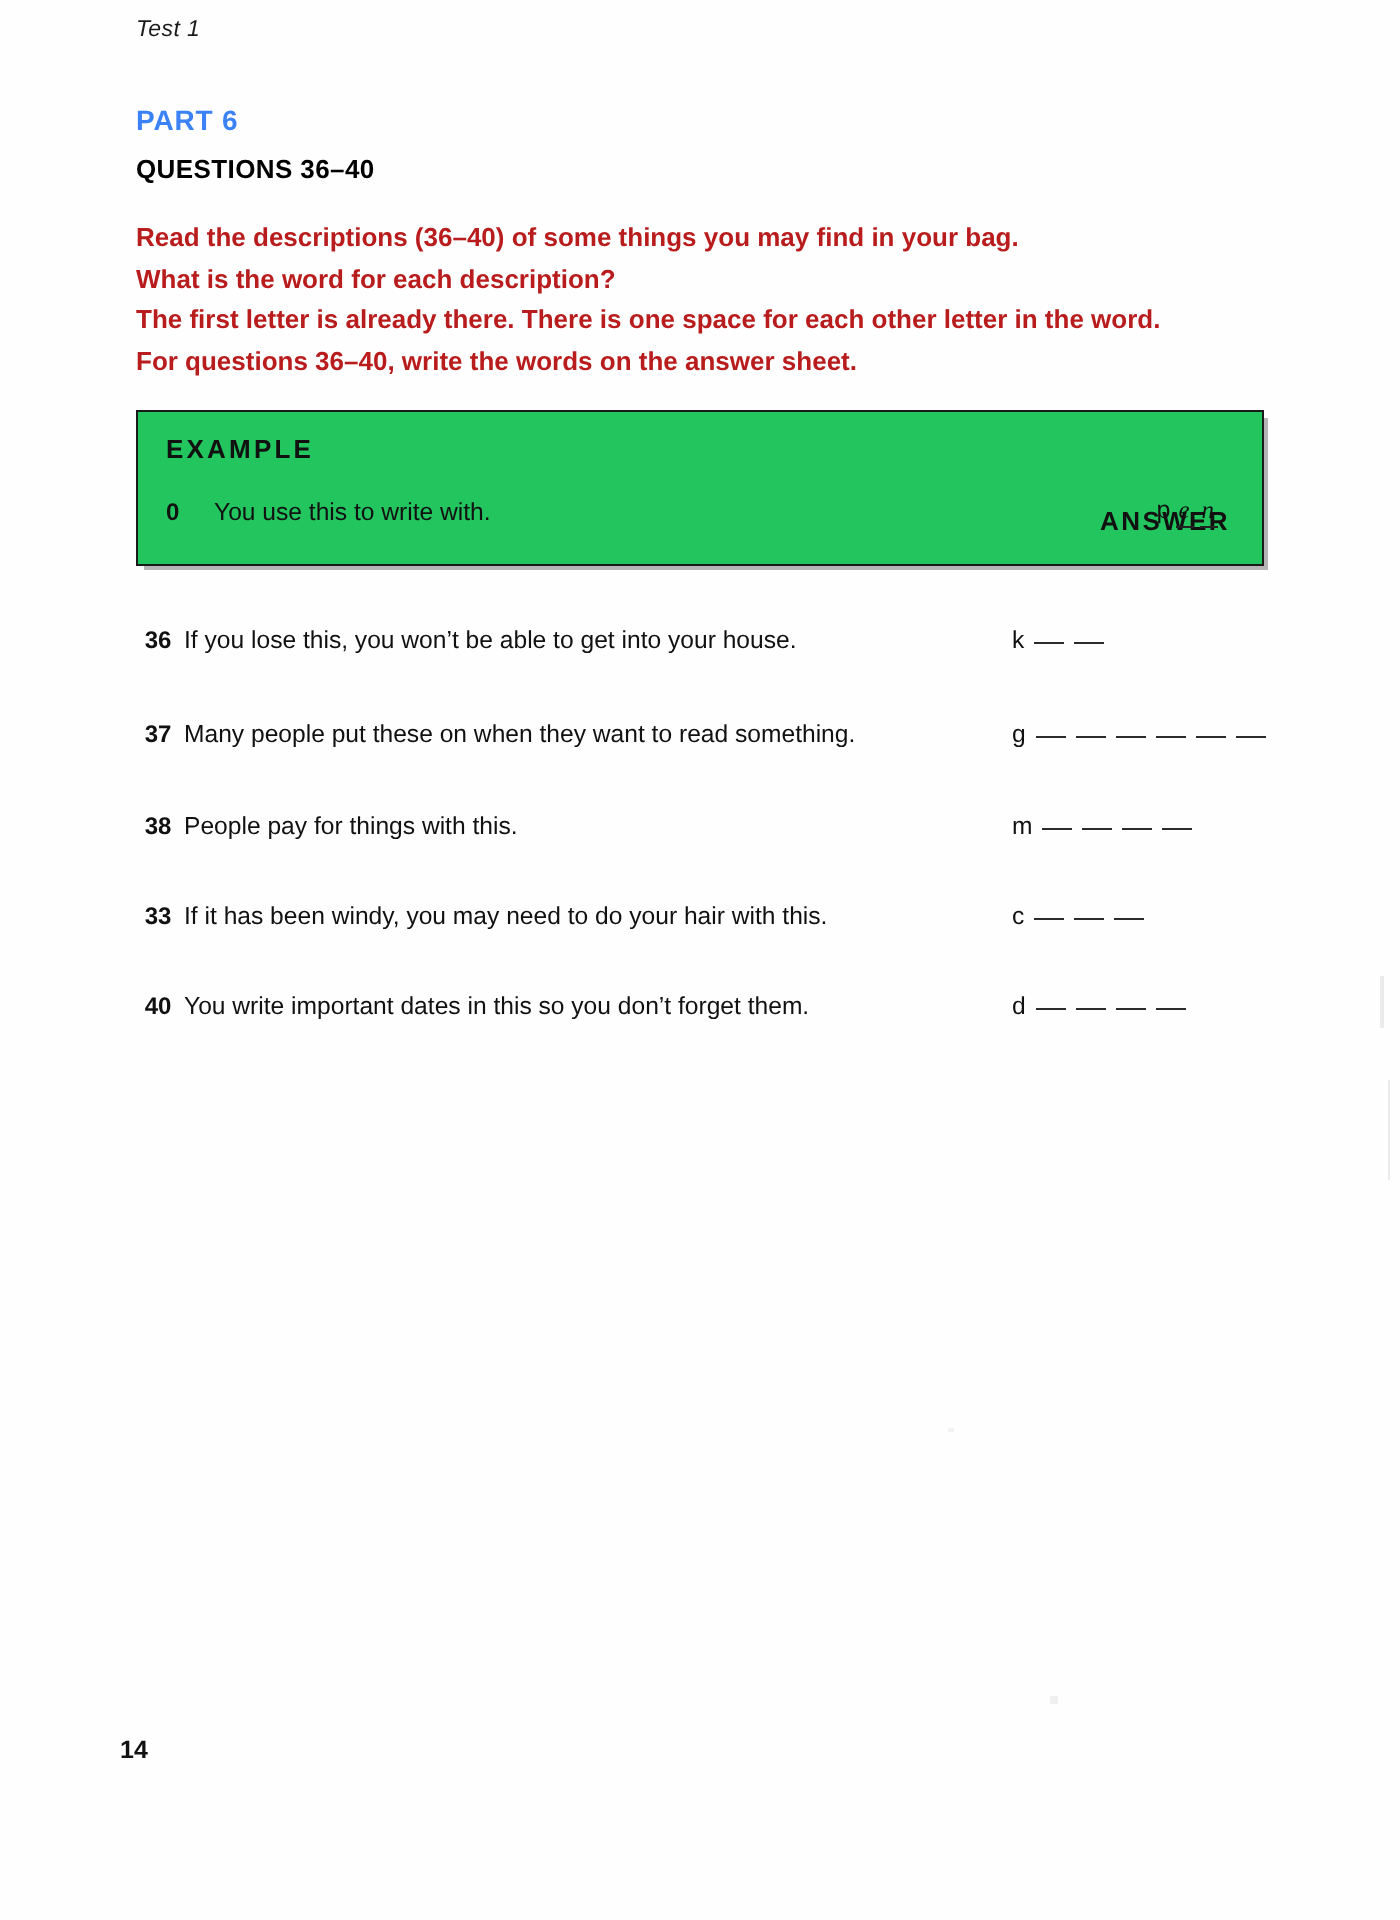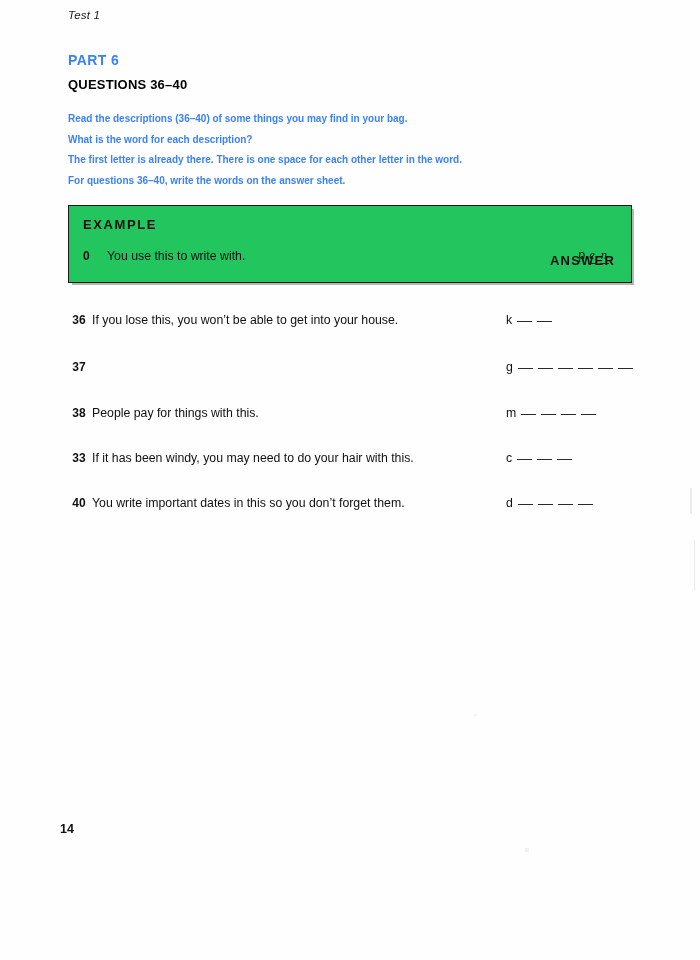--- a/index.html
+++ b/index.html
@@ -55,24 +55,24 @@
 
   
   .instructions {
     position: absolute;
     left: 68px;
     top: 111px;
     width: 560px;
   }
   .instructions p {
     margin: 0 0 5px 0;
-    font-size: 10px;
+    font-size: 13px;
     font-weight: bold;
     line-height: 15.5px;
-    color: #3b82f6;
+    color: #b91c1c;
   }
 
   
   .example-box {
     position: absolute;
     left: 68px;
     top: 205px;
     width: 562px;
     height: 76px;
     border: 1.4px solid #1a1a1a;
@@ -166,21 +166,21 @@
     vertical-align: 2px;
   }
   .q-answer .first-letter {
     display: inline-block;
   }
 
   
   .page-number {
     position: absolute;
     left: 60px;
-    top: 822px;
+    top: 868px;
     font-size: 12.5px;
     font-weight: bold;
     color: #111;
   }
 
   
   .artifact {
     position: absolute;
     background: #d8d8d8;
     opacity: 0.5;
@@ -216,20 +216,21 @@
   <div class="q-row" style="top:313px;">
     <span class="q-num">36</span>
     <span class="q-text">If you lose this, you won’t be able to get into your house.</span>
     <span class="q-answer">
       <span class="first-letter">k</span><span class="blanks-holder"><span class="blank"></span><span class="blank"></span></span>
     </span>
   </div>
 
   <div class="q-row" style="top:360px;">
     <span class="q-num">37</span>
+    <span class="q-text">Many people put these on when they want to read something.</span>
     <span class="q-answer">
       <span class="first-letter">g</span><span class="blanks-holder"><span class="blank"></span><span class="blank"></span><span class="blank"></span><span class="blank"></span><span class="blank"></span><span class="blank"></span></span>
     </span>
   </div>
 
   <div class="q-row" style="top:406px;">
     <span class="q-num">38</span>
     <span class="q-text">People pay for things with this.</span>
     <span class="q-answer">
       <span class="first-letter">m</span><span class="blanks-holder"><span class="blank"></span><span class="blank"></span><span class="blank"></span><span class="blank"></span></span>

